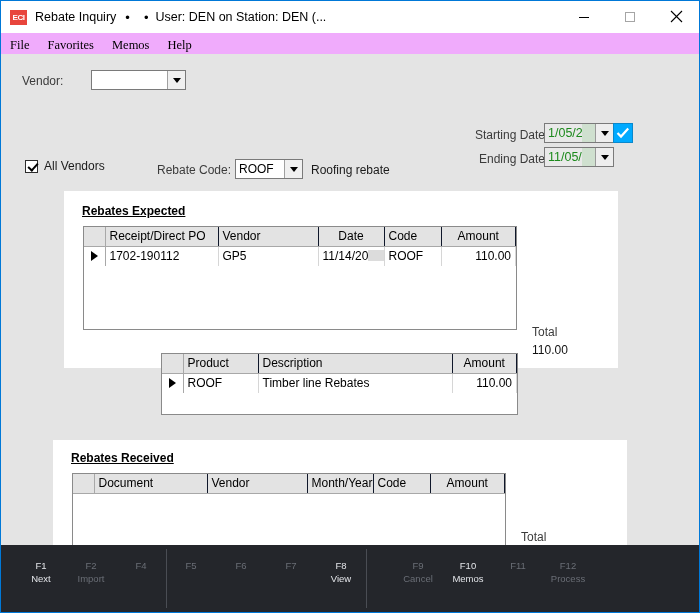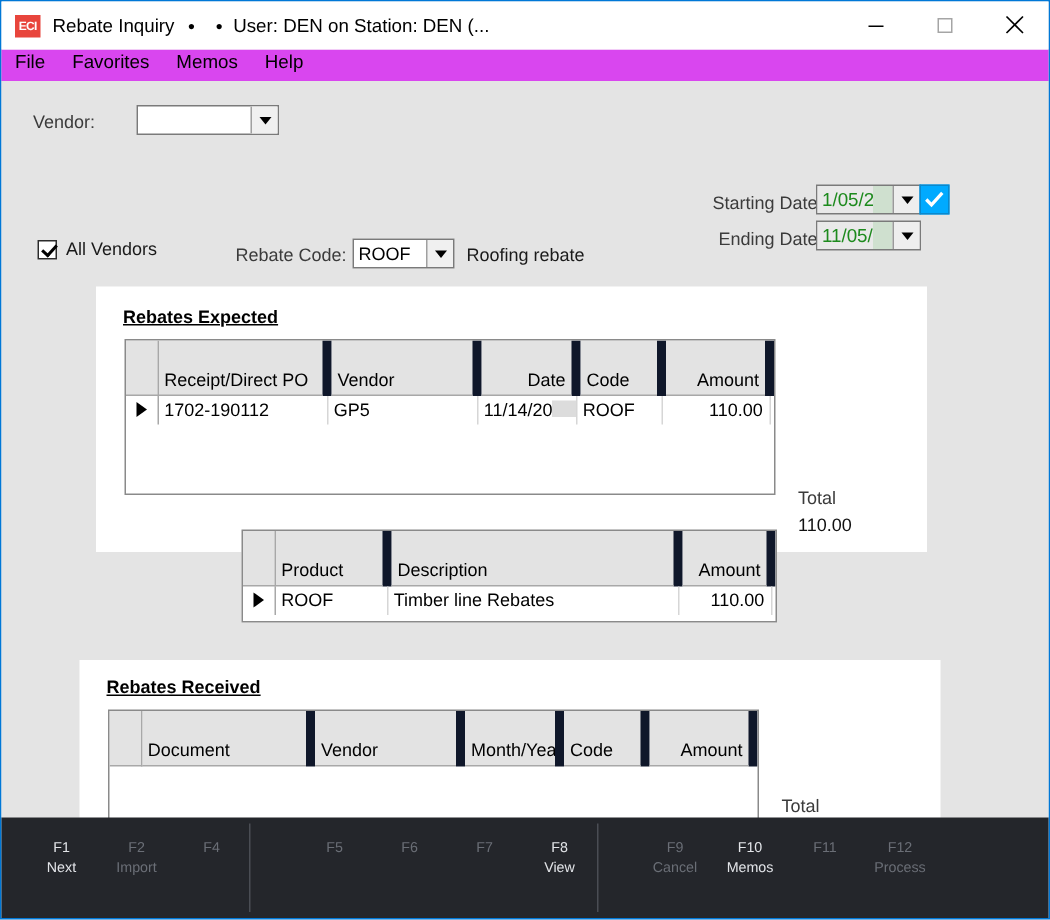--- a/index.html
+++ b/index.html
@@ -87,25 +87,26 @@
     background: transparent;
     border: none;
     padding: 0;
   }
   .win-btn svg { display: block; }
   .win-btn.disabled svg { opacity: 0.35; }
 
   
   .menu-bar {
     height: 21px;
-    background: #d946ef;
-    display: flex;
-    align-items: flex-start;
+    background: #f0abfc;
+    display: flex;
+    align-items: flex-end;
     padding-left: 9px;
     flex: 0 0 auto;
+    font-family: Liberation Serif, serif;
   }
   .menu-item {
     font-size: 12.5px;
     color: #000000;
     padding: 1px 9px 1px 0px;
     margin-right: 9px;
     white-space: nowrap;
   }
 
   
@@ -263,32 +264,32 @@
     overflow: hidden;
   }
   table.g {
     border-collapse: collapse;
     width: 100%;
     table-layout: fixed;
     font-size: 12px;
   }
   table.g th {
     background: #e3e3e3;
-    border-right: 6px solid #0f172a;
+    border-right: 1px solid #0f172a;
     border-bottom: 1px solid #a8a8a8;
     font-weight: normal;
     font-size: 12px;
     color: #000;
     text-align: left;
-    padding: 18px 4px 2px 4px;
+    padding: 1px 4px 2px 4px;
     height: 16px;
     white-space: nowrap;
     overflow: hidden;
   }
-  table.g th.num { text-align: right; }
+  table.g th.num { text-align: center; }
   table.g th.sel-col {
     width: 21px;
     padding: 0;
     border-right: 1px solid #a8a8a8;
   }
   table.g td {
     border-right: 1px solid #d6d6d6;
     background: #ffffff;
     padding: 1px 4px 2px 4px;
     height: 16px;
@@ -581,21 +582,21 @@
       <div class="fkey dim">
         <span class="fk-num">F2</span>
         <span class="fk-lab">Import</span>
       </div>
       <div class="fkey dim empty">
         <span class="fk-num">F4</span>
         <span class="fk-lab"></span>
       </div>
     </div>
 
-    <div class="fkey-group" style="padding-left:32px;justify-content:center;">
+    <div class="fkey-group" style="justify-content:center;">
       <div class="fkey dim empty">
         <span class="fk-num">F5</span>
         <span class="fk-lab"></span>
       </div>
       <div class="fkey dim empty">
         <span class="fk-num">F6</span>
         <span class="fk-lab"></span>
       </div>
       <div class="fkey dim empty">
         <span class="fk-num">F7</span>

